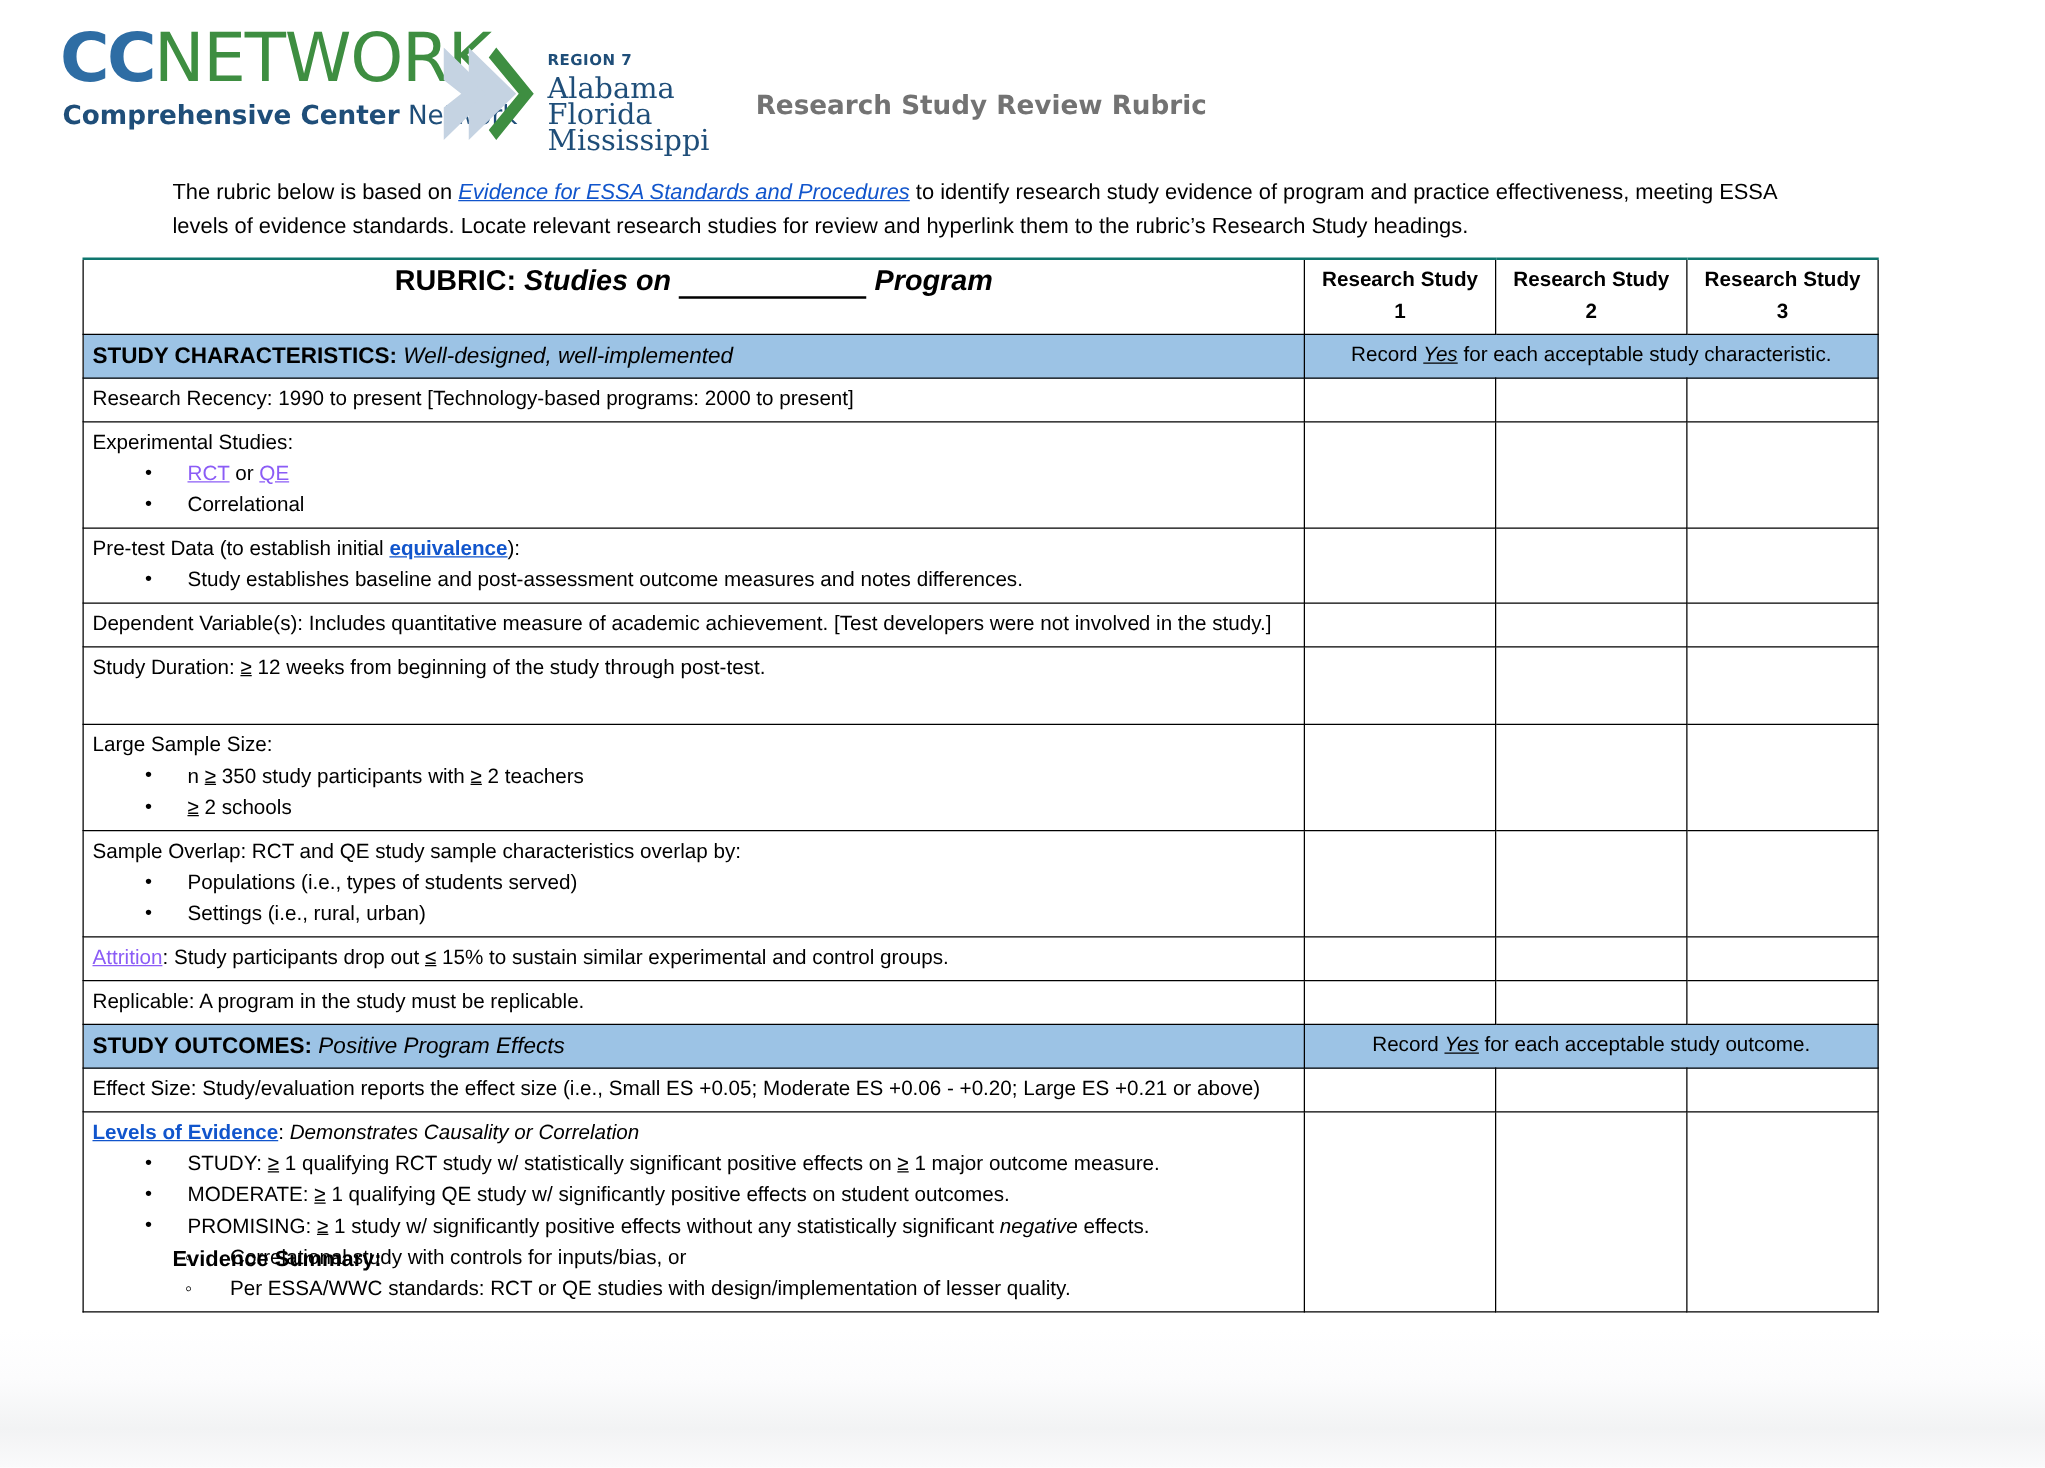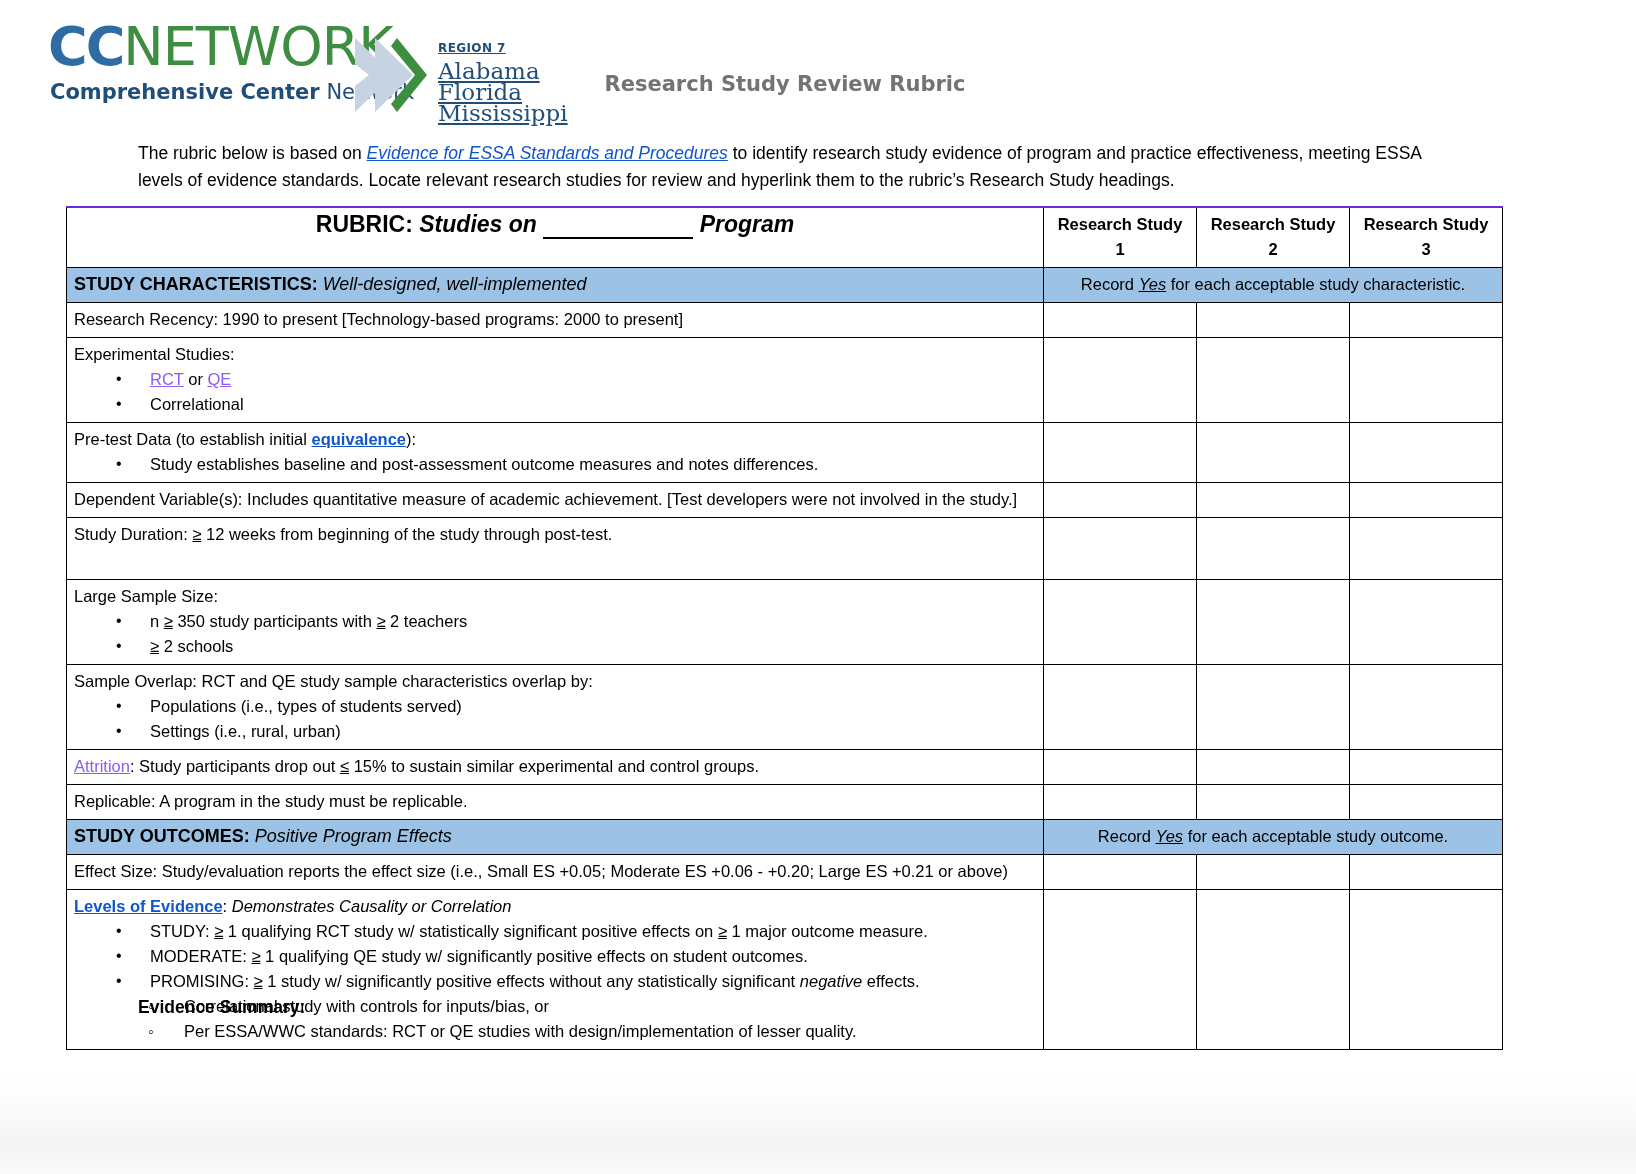--- a/index.html
+++ b/index.html
@@ -75,21 +75,20 @@
     width: 80px;
     height: 86px;
   }
   .region {
     position: absolute;
     left: 390px;
     top: 20px;
     font-family: "DejaVu Serif", serif;
     color: #1F4E79;
     line-height: 21px;
-    text-decoration: underline;
   }
   .region .r7 {
     font-family: "DejaVu Sans", sans-serif;
     font-weight: bold;
     font-size: 12px;
     letter-spacing: 0.4px;
     display: block;
     margin-bottom: 2px;
   }
   .region .st { display: block; font-size: 23px; }
@@ -132,21 +131,21 @@
     border-collapse: collapse;
     table-layout: fixed;
     font-size: 16.5px;
   }
   .rubric td {
     border: 1px solid #000;
     vertical-align: top;
     padding: 4px 7px 5px 7px;
     line-height: 25px;
   }
-  .rubric .outer-top td { border-top: 2px solid #6d28d9; }
+  .rubric .outer-top td { border-top: 2px solid #0f766e; }
   .col-main { width: 977px; }
   .col-rs { width: 153px; }
 
   .title-cell {
     text-align: center;
     font-size: 23px;
     padding-top: 12px;
     padding-bottom: 12px;
     vertical-align: middle;
   }

